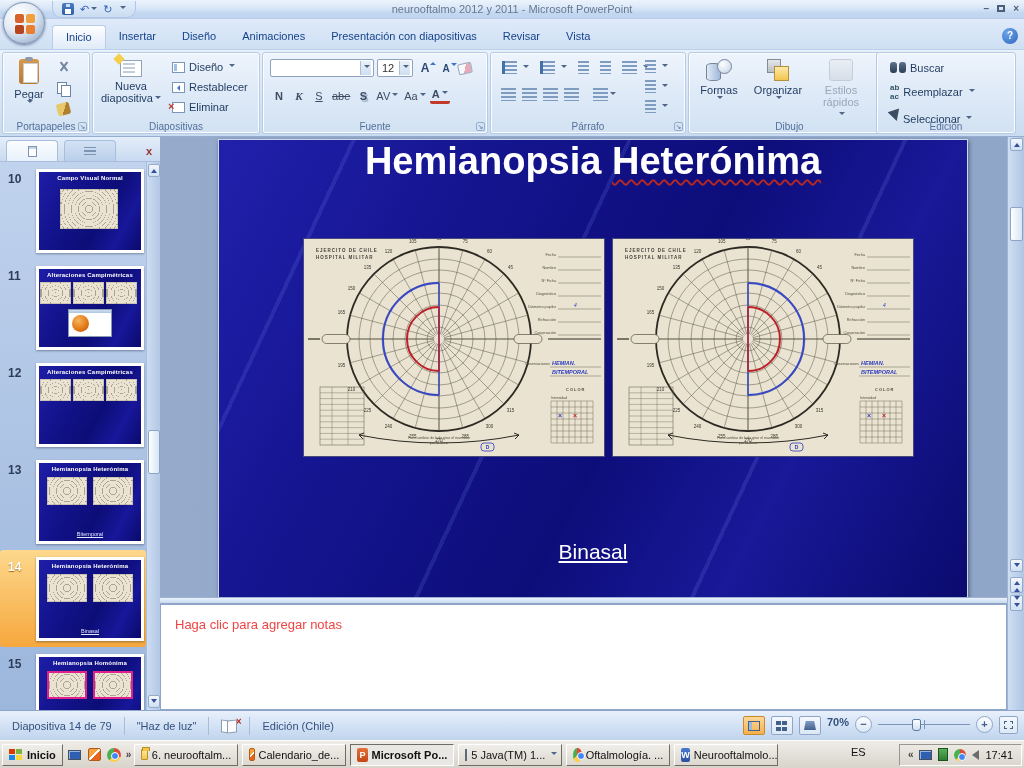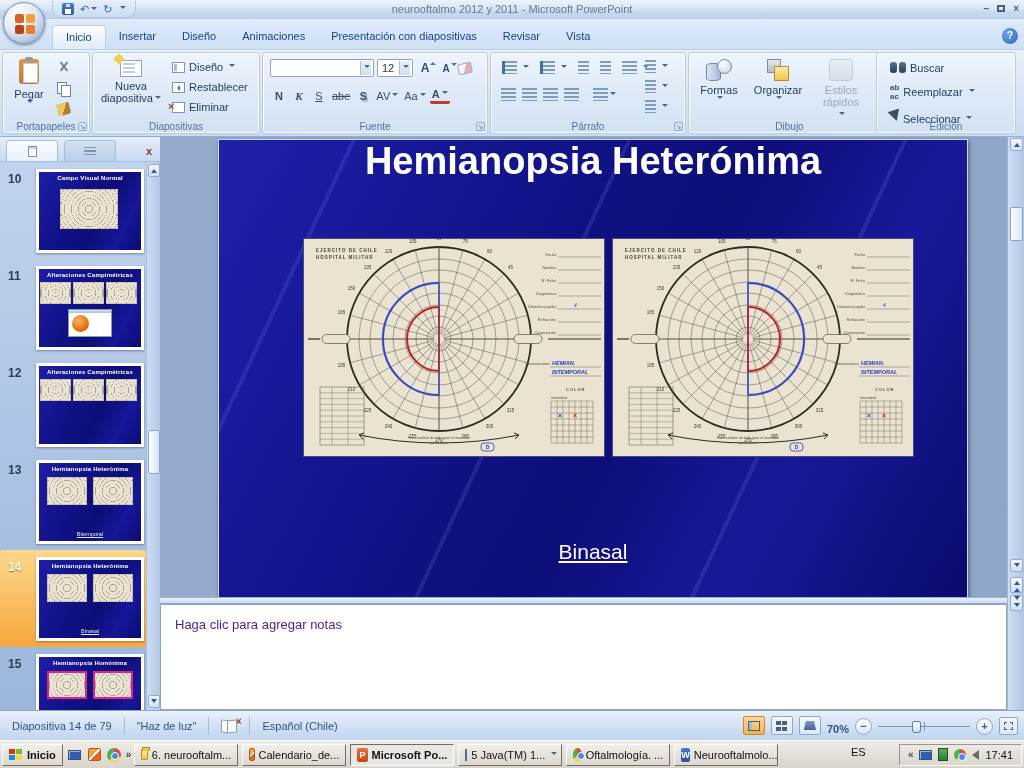--- a/index.html
+++ b/index.html
@@ -140,49 +140,49 @@
 .tri.up{border-bottom:4px solid #33519c;margin-top:-2px}
 .tri.dn{border-top:4px solid #33519c;margin-top:2px}
 
 
 #slide{position:absolute;left:218px;top:2px;width:750px;height:460px;
  background:
   repeating-linear-gradient(115deg,transparent 0 120px,rgba(140,160,255,.14) 120px 124px,transparent 124px 250px),
   linear-gradient(118deg,#2020ac 0%,#14148e 30%,#0d0d7a 55%,#191999 75%,#0a0a6e 100%);
  border:1px solid #cdd8e8;box-shadow:1px 2px 4px rgba(10,15,50,.5)}
 #slide-title{position:absolute;left:0;right:0;top:0;text-align:center;font-size:38px;font-weight:bold;color:#fff}
-#slide-title .wavy{text-decoration-style:wavy;text-decoration-color:#b82820;text-decoration-thickness:2px;text-underline-offset:5px}
+#slide-title .wavy{text-decoration:underline;text-decoration-style:wavy;text-decoration-color:#b82820;text-decoration-thickness:2px;text-underline-offset:5px}
 .chart{position:absolute;top:99px;width:300px;height:217px;box-shadow:0 0 0 1px #4a4a7a}
 #chartL{left:85px}#chartR{left:394px}
 #slide-cap{position:absolute;left:0;right:0;top:400px;text-align:center;font-size:21px;color:#fff;text-decoration:underline}
 
 
 #splitter{position:absolute;left:160px;right:17px;top:460px;height:7px;background:linear-gradient(#eaf1fb,#c8daf0);border-top:1px solid #9db2d2;border-bottom:1px solid #8fa6c8}
 #notes{position:absolute;left:160px;right:17px;top:467px;bottom:0;background:#fff;border:1px solid #8fa6c8}
-#notes-text{padding:12px 14px;font-size:13px;color:#4c1d95}
+#notes-text{padding:12px 14px;font-size:13px;color:#ef4444}
 
 
 #vsb{position:absolute;right:0;top:0;width:17px;height:573px;background:linear-gradient(90deg,#cfdef2,#b0c6e4);border-left:1px solid #9fb4d4}
 #vsb .sb-btn{left:2px;width:13px}
 #vsb .sb-thumb{left:2px;width:13px}
 .dblarr{position:absolute;left:2px;width:13px;height:16px;display:flex;flex-direction:column;align-items:center;justify-content:center;background:linear-gradient(#f2f7fd,#cfe0f2);border:1px solid #93aacb;border-radius:2px}
 .dblarr .tri{border-width:3px}
 .dblarr .tri.up{border-bottom-width:4px;margin:0}
 .dblarr .tri.dn{border-top-width:4px;margin:0}
 
 
 #statusbar{position:absolute;left:0;top:710px;right:0;height:30px;
  background:linear-gradient(#e9f0fb,#d3e2f5 50%,#c0d5ee);border-top:1px solid #8da5c8;
  display:flex;align-items:center;font-size:11px;color:#33517e}
 .scell{padding:0 12px;height:18px;display:flex;align-items:center;border-right:1px solid #aabdd8;gap:6px}
 .i-book{position:relative;width:16px;height:12px}
 .i-book::before,.i-book::after{content:"";position:absolute;top:0;width:8px;height:11px;background:#fdfdfd;border:1px solid #8a9cb5}
 .i-book::before{left:0;transform:skewY(6deg)}.i-book::after{right:0;transform:skewY(-6deg)}
 .i-book b{position:absolute;right:-4px;top:-4px;color:#c1271b;font-size:10px;font-weight:bold}
-#sb-right{margin-left:auto;display:flex;align-items:flex-end;gap:6px;padding-right:6px}
+#sb-right{margin-left:auto;display:flex;align-items:flex-start;gap:6px;padding-right:6px}
 .viewbtn{width:22px;height:19px;border:1px solid #8fa6c8;border-radius:2px;display:flex;align-items:center;justify-content:center;background:linear-gradient(#f4f8fd,#dce8f6)}
 .viewbtn.active{background:linear-gradient(#fcd99a,#f5b04c);border-color:#c98a2e}
 .vg-norm{width:12px;height:10px;border:1px solid #44618c;box-shadow:inset 3px 0 0 #9db8d8}
 .vg-grid{width:11px;height:10px;background:
  linear-gradient(#44618c,#44618c) 0 0/5px 4px no-repeat,linear-gradient(#44618c,#44618c) 6px 0/5px 4px no-repeat,
  linear-gradient(#44618c,#44618c) 0 6px/5px 4px no-repeat,linear-gradient(#44618c,#44618c) 6px 6px/5px 4px no-repeat}
 .vg-show{width:12px;height:9px;background:linear-gradient(#7d9cc4,#44618c);clip-path:polygon(15% 0,85% 0,100% 100%,0 100%)}
 .zoombtn{width:17px;height:17px;border-radius:50%;border:1px solid #8fa6c8;background:linear-gradient(#fdfeff,#d9e6f5);
  display:flex;align-items:center;justify-content:center;font-weight:bold;color:#44618c;font-size:11px;line-height:1}
 #zoomtrack{position:relative;width:92px;height:17px}
@@ -802,21 +802,21 @@
 </div>
 
 <div id="statusbar">
   <div class="scell">Diapositiva 14 de 79</div>
   <div class="scell">"Haz de luz"</div>
   <div class="scell">
       <span class="i-book">
         <b>×</b>
       </span>
     </div>
-  <div class="scell" style="border-right:none">Español (Chile)</div>
+  <div class="scell" style="border-right:none">Edición (Chile)</div>
   <div id="sb-right">
     <span class="viewbtn active">
         <span class="vg-norm"></span>
       </span>
     <span class="viewbtn">
         <span class="vg-grid"></span>
       </span>
     <span class="viewbtn">
         <span class="vg-show"></span>
       </span>

